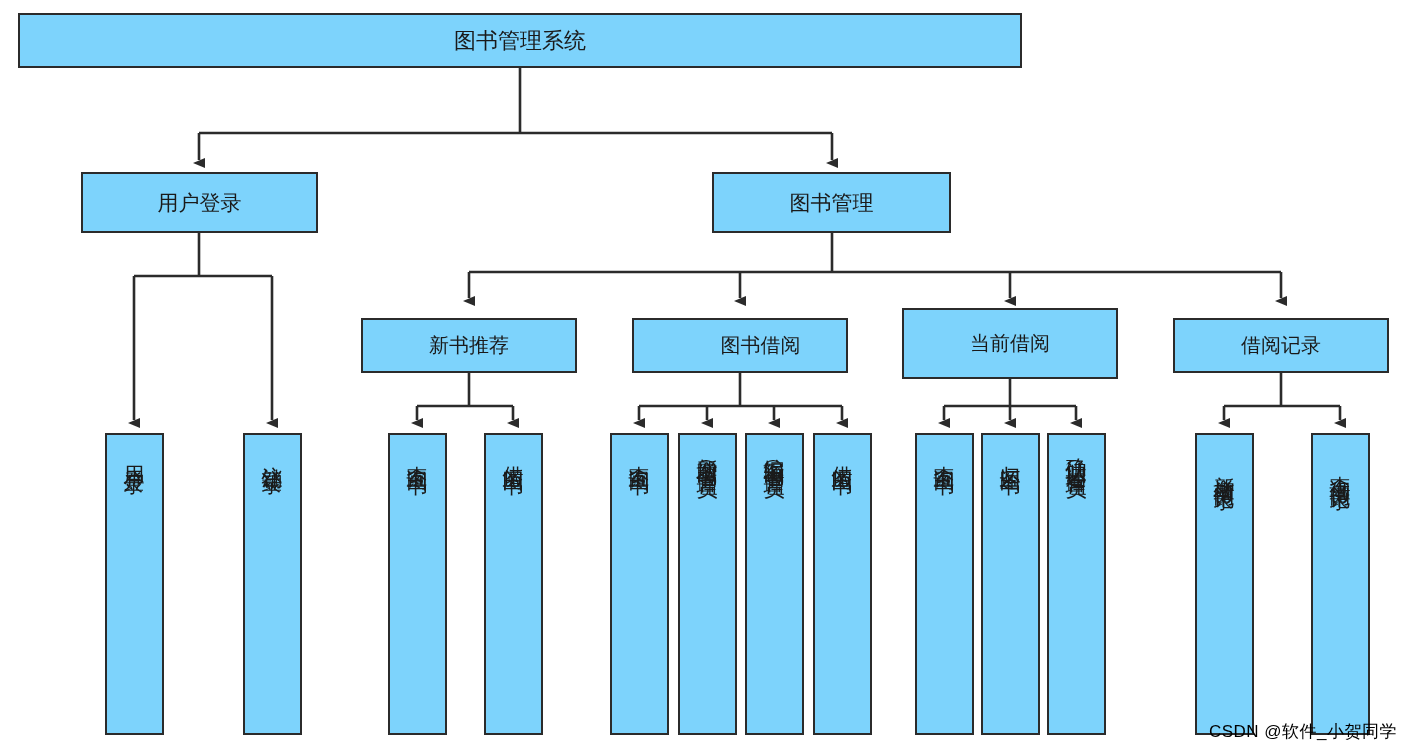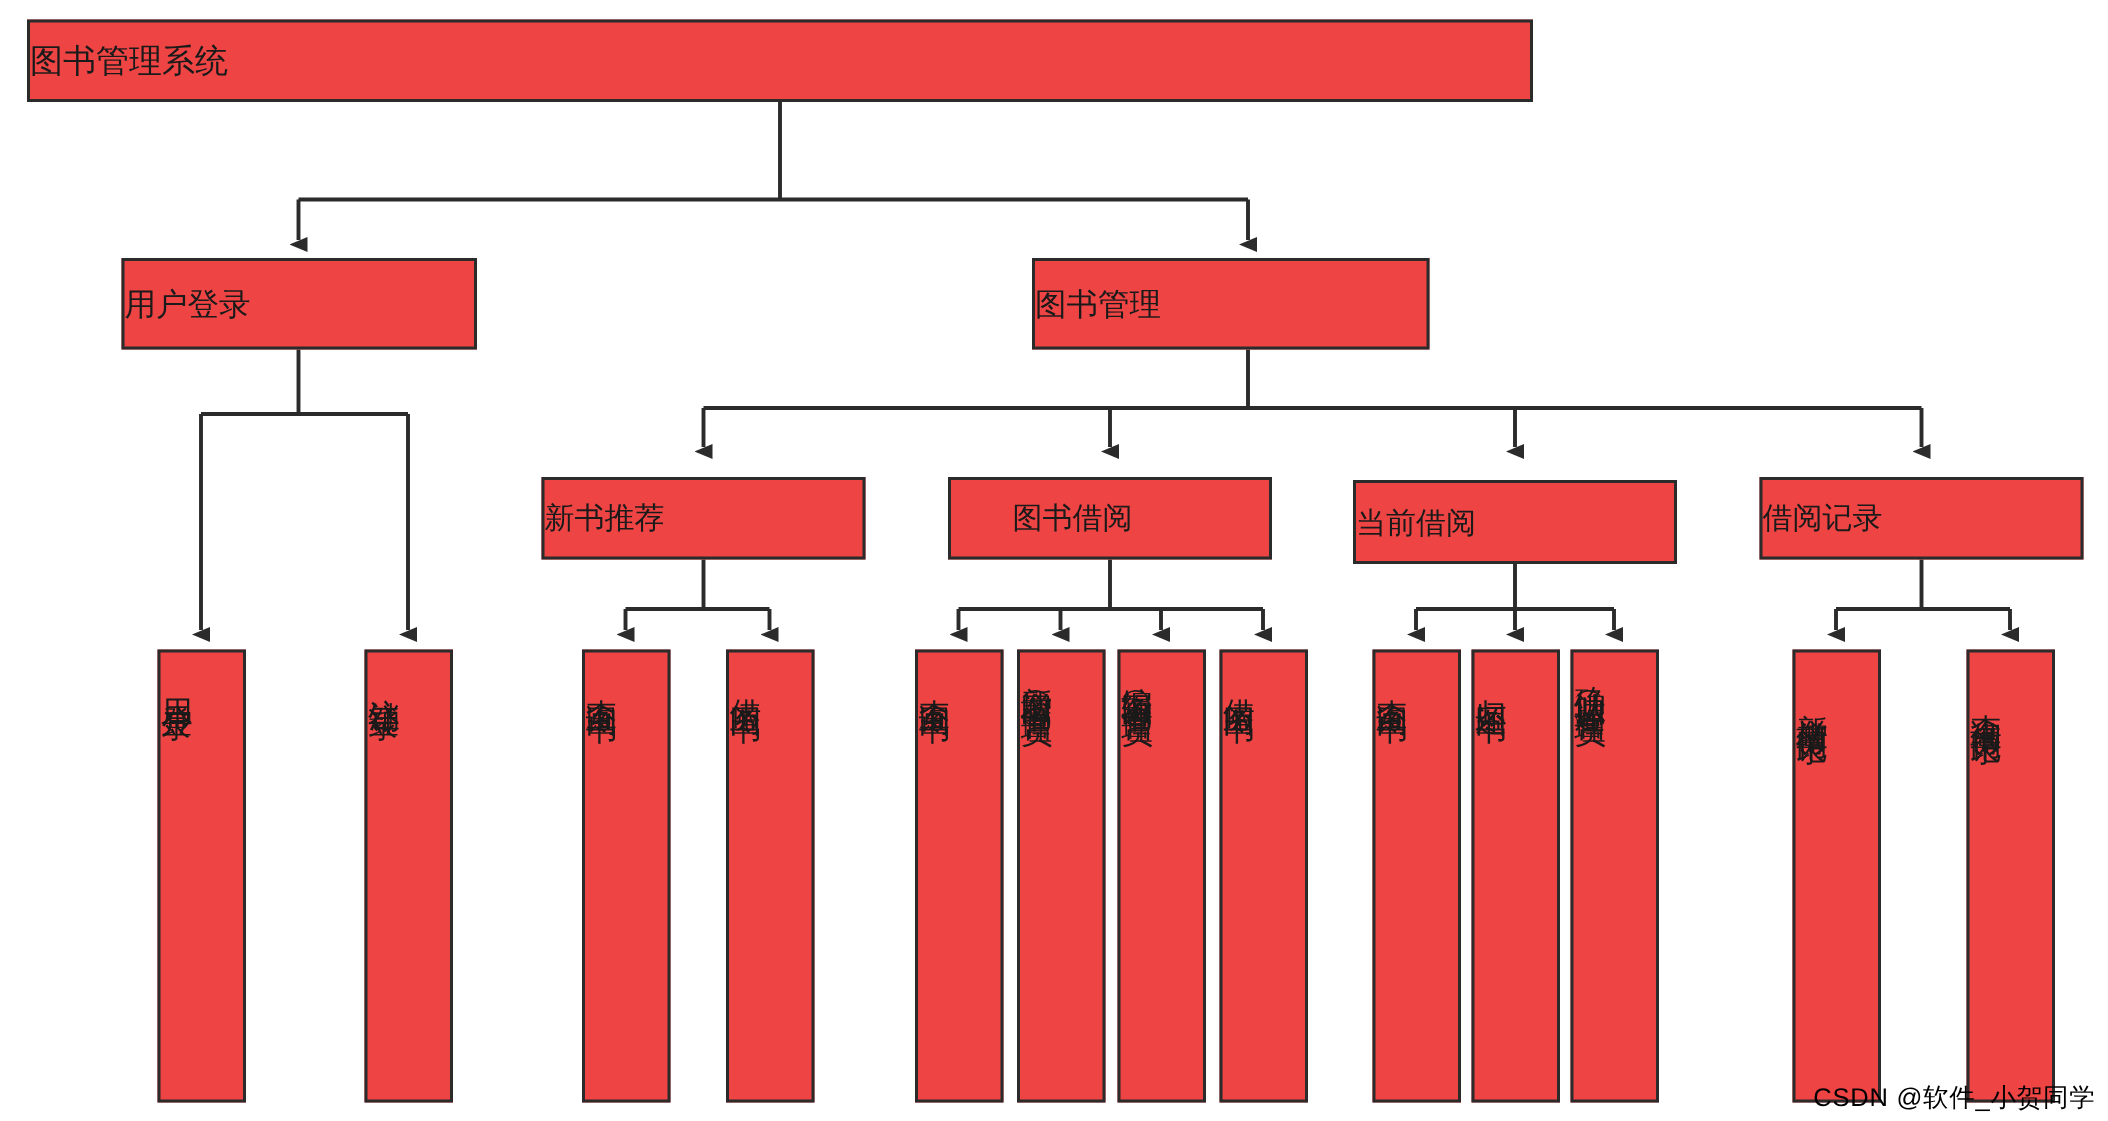--- a/index.html
+++ b/index.html
@@ -22,24 +22,24 @@
     left: 0;
     top: 0;
     width: 1405px;
     height: 747px;
     pointer-events: none;
   }
   .node {
     position: absolute;
     box-sizing: border-box;
     border: 2px solid #2b2b2b;
-    background: #ef4444;
+    background: #7dd3fc;
     display: flex;
     align-items: center;
-    justify-content: flex-start;
+    justify-content: center;
     color: #1a1a1a;
   }
   .node.root {
     font-size: 22px;
   }
   .node.lvl1 {
     font-size: 21px;
   }
   .node.lvl2 {
     font-size: 20px;
@@ -124,31 +124,31 @@
     </g>
   </svg>
 
   <div class="node root" style="left:18px; top:13px; width:1004px; height:55px;">
     <span>图书管理系统</span>
   </div>
 
   <div class="node lvl1" style="left:81px; top:172px; width:237px; height:61px;">
     <span>用户登录</span>
   </div>
-  <div class="node lvl1" style="left:688px; top:172px; width:265px; height:61px;">
+  <div class="node lvl1" style="left:712px; top:172px; width:239px; height:61px;">
     <span>图书管理</span>
   </div>
 
   <div class="node lvl2" style="left:361px; top:318px; width:216px; height:55px;">
     <span>新书推荐</span>
   </div>
   <div class="node lvl2" style="left:632px; top:318px; width:216px; height:55px;padding-left:41px;">
     <span>图书借阅</span>
   </div>
-  <div class="node lvl2" style="left:902px; top:320px; width:216px; height:56px;font-family:Liberation Mono, monospace;">
+  <div class="node lvl2" style="left:902px; top:308px; width:216px; height:71px;font-family:Liberation Mono, monospace;">
     <span>当前借阅</span>
   </div>
   <div class="node lvl2" style="left:1173px; top:318px; width:216px; height:55px;">
     <span>借阅记录</span>
   </div>
 
   <div class="node leaf" style="left:105px; top:433px; width:59px; height:302px;">
     <span class="vtext">用户登录</span>
   </div>
   <div class="node leaf" style="left:243px; top:433px; width:59px; height:302px;">

